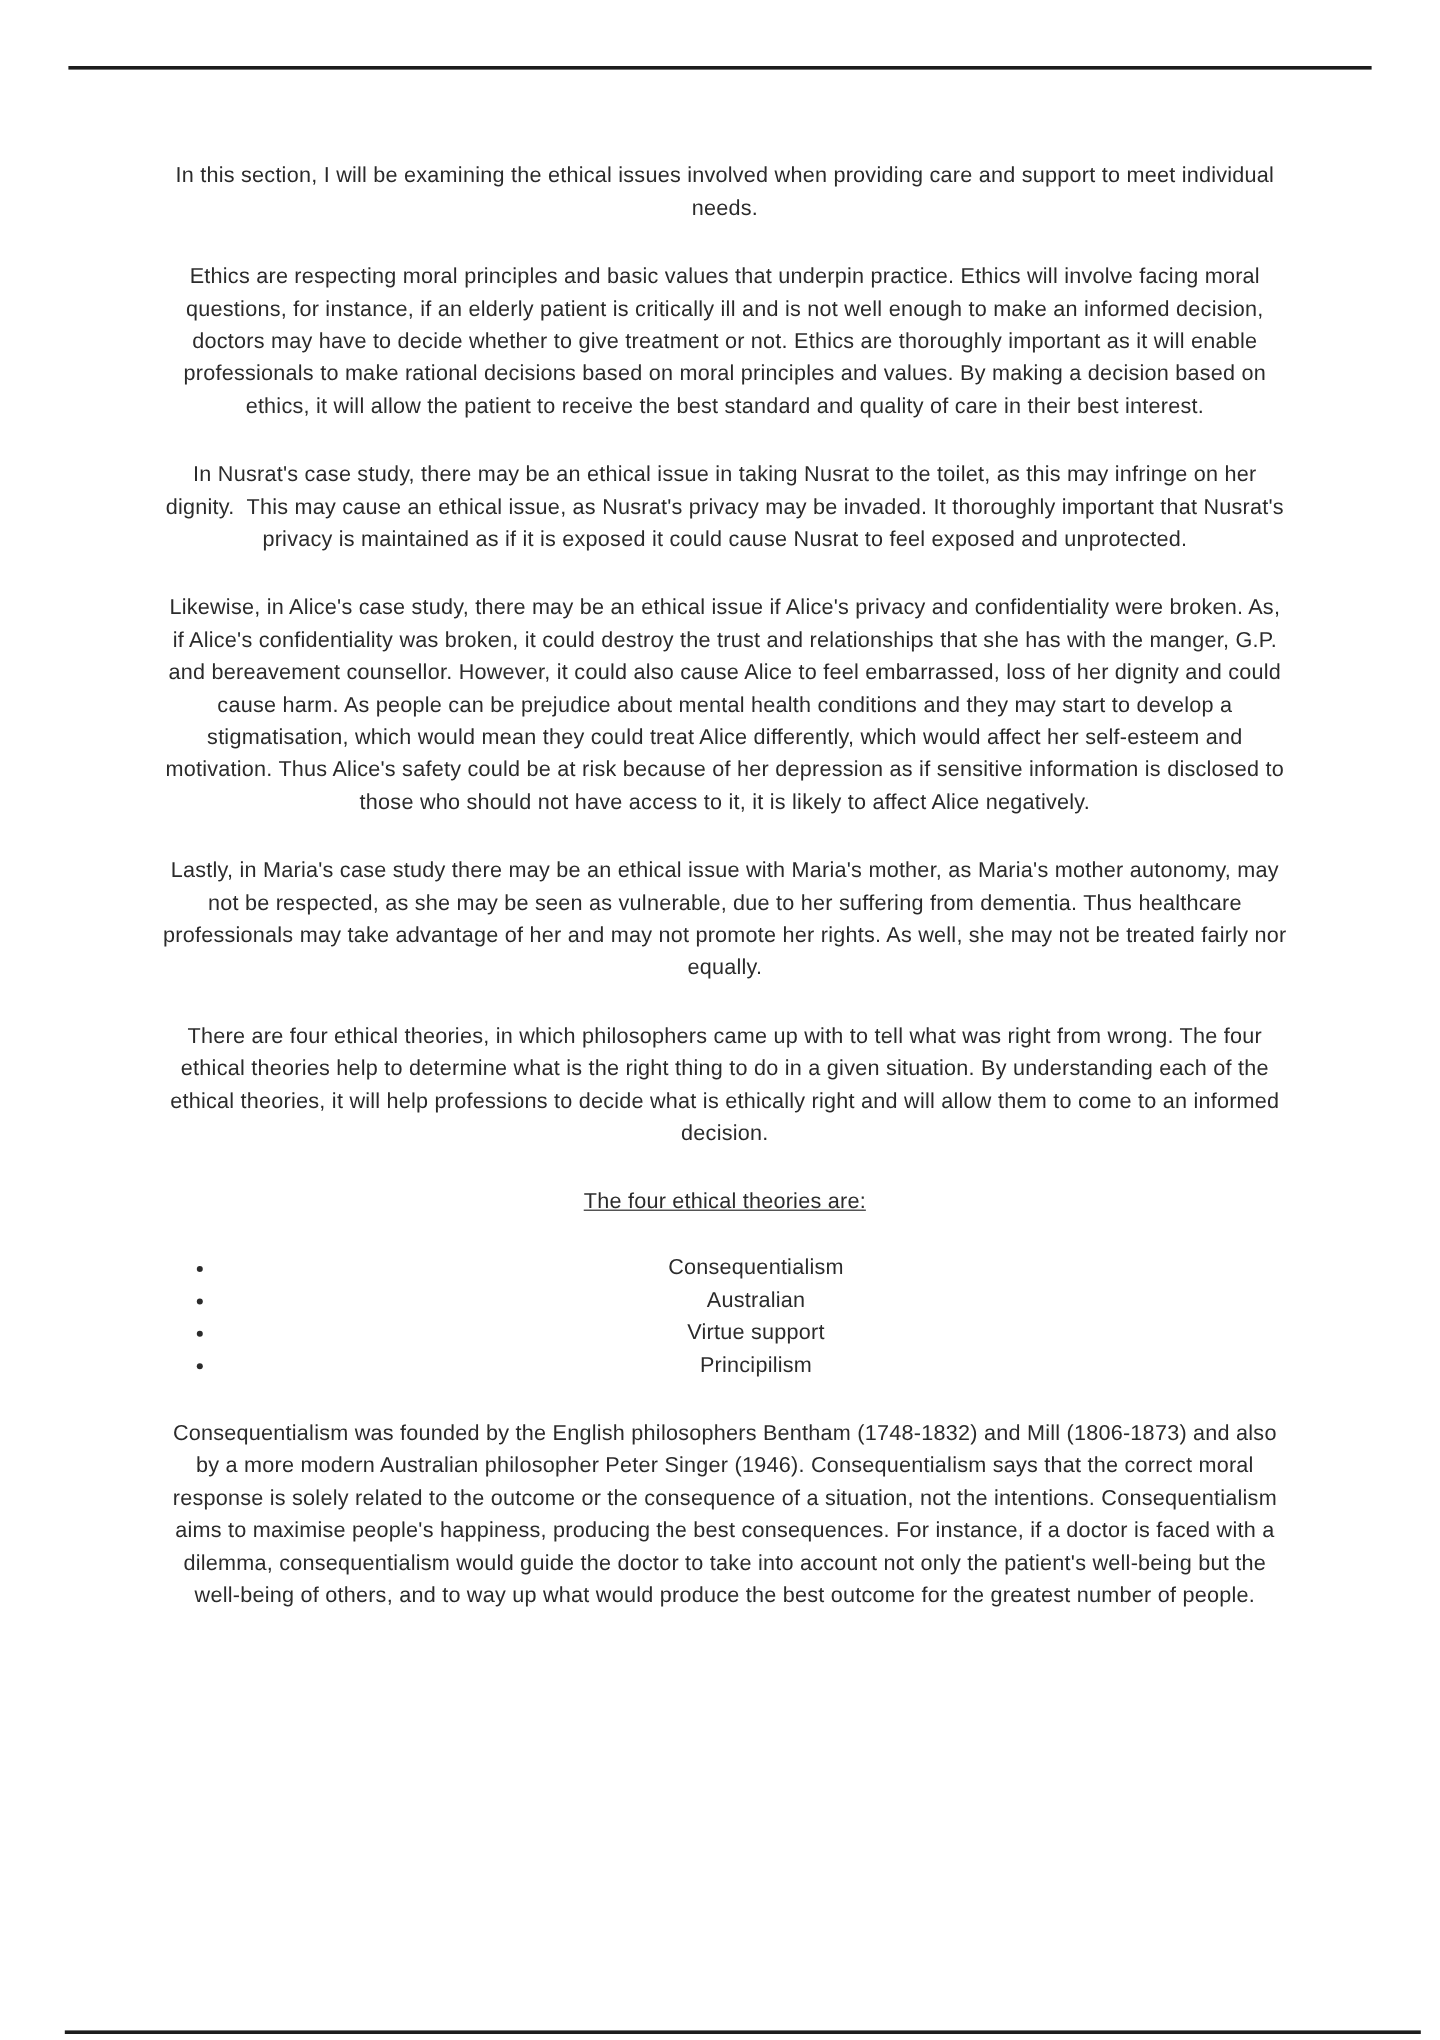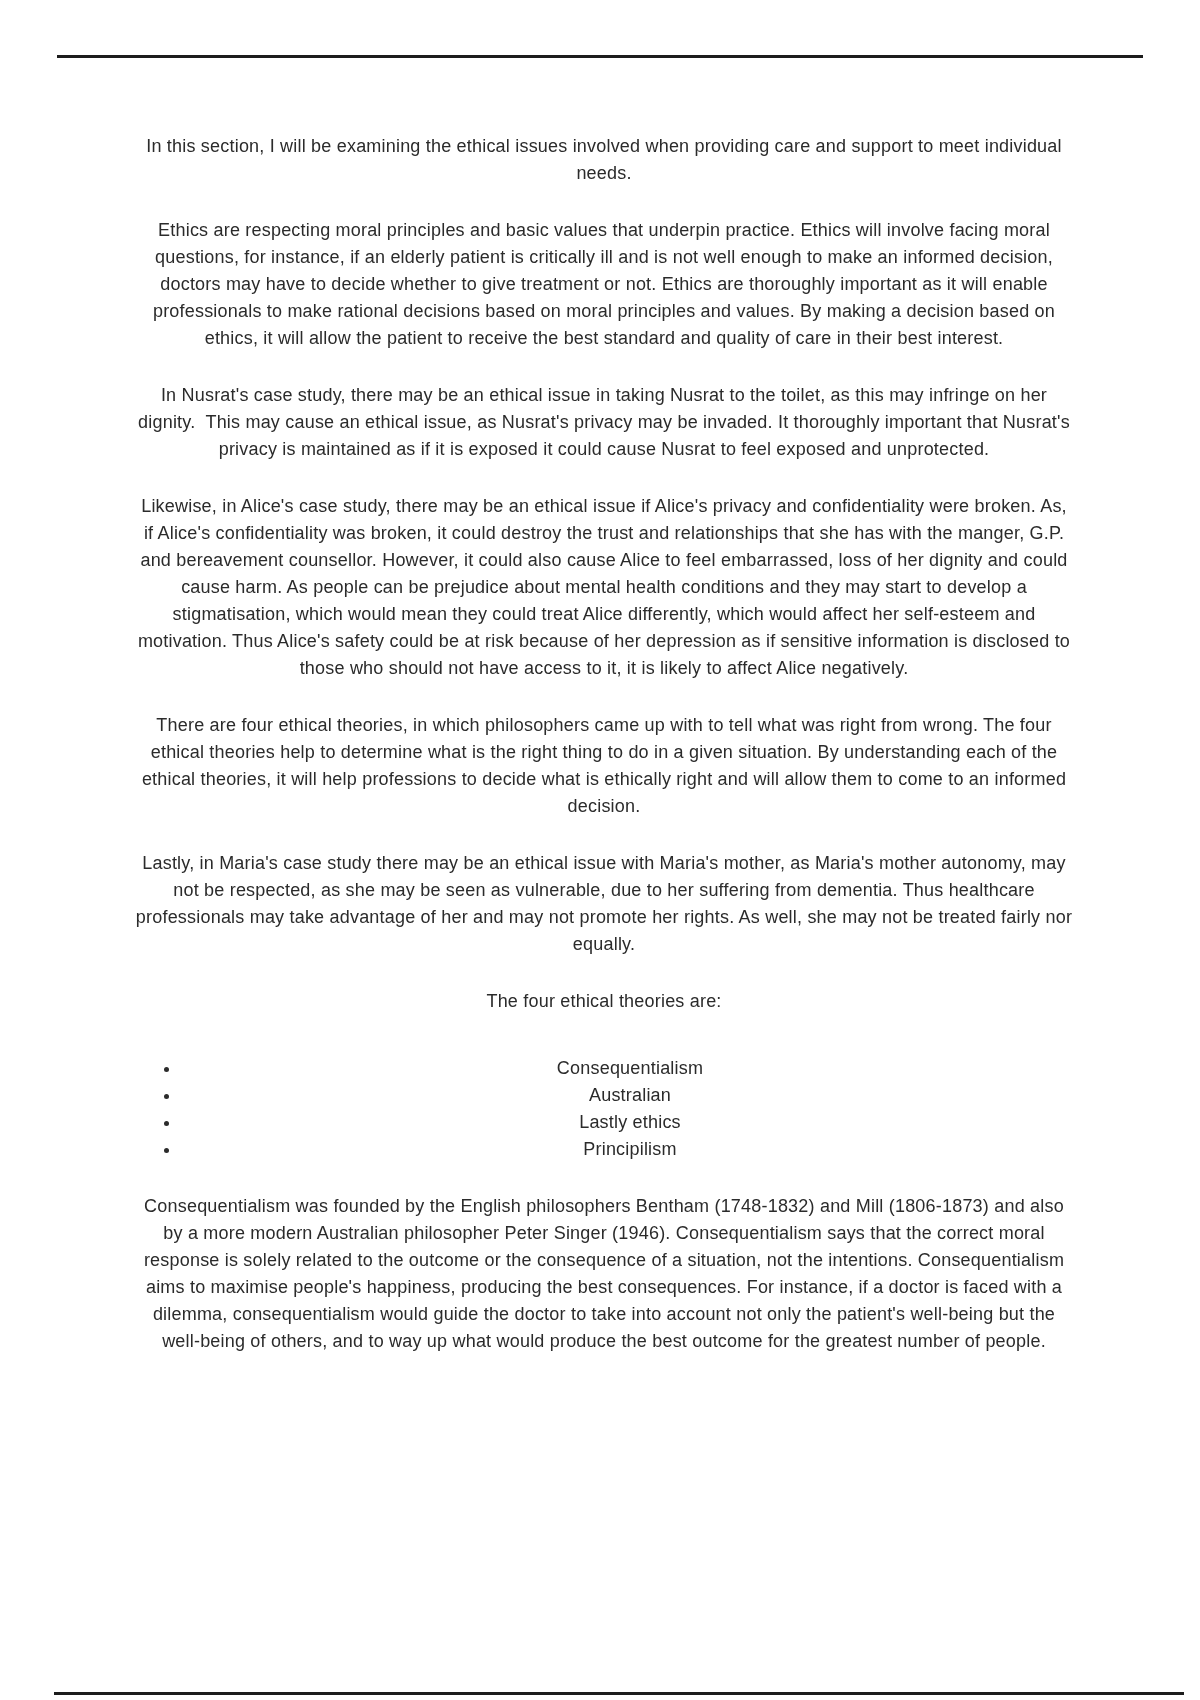--- a/index.html
+++ b/index.html
@@ -38,21 +38,22 @@
     font-size: 18px;
     line-height: 27px;
     letter-spacing: 0.2px;
     text-align: center;
   }
   .content p {
     margin: 0 0 30px 0;
     white-space: pre-wrap;
   }
   .content p.list-intro {
-    margin-bottom: 40px;
+    margin-bottom: 28px;
+    text-decoration: underline;
   }
   ul.theories {
     margin: 0 0 30px 0;
     padding: 0 0 0 46px;
     list-style: disc outside;
   }
   ul.theories li {
     margin: 0;
     padding-left: 6px;
     line-height: 27px;
@@ -68,30 +69,30 @@
   <div class="content">
 
     <p>In this section, I will be examining the ethical issues involved when providing care and support to meet individual needs.</p>
 
     <p>Ethics are respecting moral principles and basic values that underpin practice. Ethics will involve facing moral questions, for instance, if an elderly patient is critically ill and is not well enough to make an informed decision, doctors may have to decide whether to give treatment or not. Ethics are thoroughly important as it will enable professionals to make rational decisions based on moral principles and values. By making a decision based on ethics, it will allow the patient to receive the best standard and quality of care in their best interest.</p>
 
     <p>In Nusrat's case study, there may be an ethical issue in taking Nusrat to the toilet, as this may infringe on her dignity.  This may cause an ethical issue, as Nusrat's privacy may be invaded. It thoroughly important that Nusrat's privacy is maintained as if it is exposed it could cause Nusrat to feel exposed and unprotected.</p>
 
     <p>Likewise, in Alice's case study, there may be an ethical issue if Alice's privacy and confidentiality were broken. As, if Alice's confidentiality was broken, it could destroy the trust and relationships that she has with the manger, G.P. and bereavement counsellor. However, it could also cause Alice to feel embarrassed, loss of her dignity and could cause harm. As people can be prejudice about mental health conditions and they may start to develop a stigmatisation, which would mean they could treat Alice differently, which would affect her self-esteem and motivation. Thus Alice's safety could be at risk because of her depression as if sensitive information is disclosed to those who should not have access to it, it is likely to affect Alice negatively.</p>
 
+    <p>Lastly, in Maria's case study there may be an ethical issue with Maria's mother, as Maria's mother autonomy, may not be respected, as she may be seen as vulnerable, due to her suffering from dementia. Thus healthcare professionals may take advantage of her and may not promote her rights. As well, she may not be treated fairly nor equally.</p>
+
     <p>There are four ethical theories, in which philosophers came up with to tell what was right from wrong. The four ethical theories help to determine what is the right thing to do in a given situation. By understanding each of the ethical theories, it will help professions to decide what is ethically right and will allow them to come to an informed decision.</p>
-
-    <p>Lastly, in Maria's case study there may be an ethical issue with Maria's mother, as Maria's mother autonomy, may not be respected, as she may be seen as vulnerable, due to her suffering from dementia. Thus healthcare professionals may take advantage of her and may not promote her rights. As well, she may not be treated fairly nor equally.</p>
 
     <p class="list-intro">The four ethical theories are:</p>
 
     <ul class="theories">
       <li>Consequentialism</li>
       <li>Australian</li>
-      <li>Lastly ethics</li>
+      <li>Virtue support</li>
       <li>Principilism</li>
     </ul>
 
     <p>Consequentialism was founded by the English philosophers Bentham (1748-1832) and Mill (1806-1873) and also by a more modern Australian philosopher Peter Singer (1946). Consequentialism says that the correct moral response is solely related to the outcome or the consequence of a situation, not the intentions. Consequentialism aims to maximise people's happiness, producing the best consequences. For instance, if a doctor is faced with a dilemma, consequentialism would guide the doctor to take into account not only the patient's well-being but the well-being of others, and to way up what would produce the best outcome for the greatest number of people.</p>
 
 
   </div>
 
   <div class="rule rule-bottom"></div>
 

